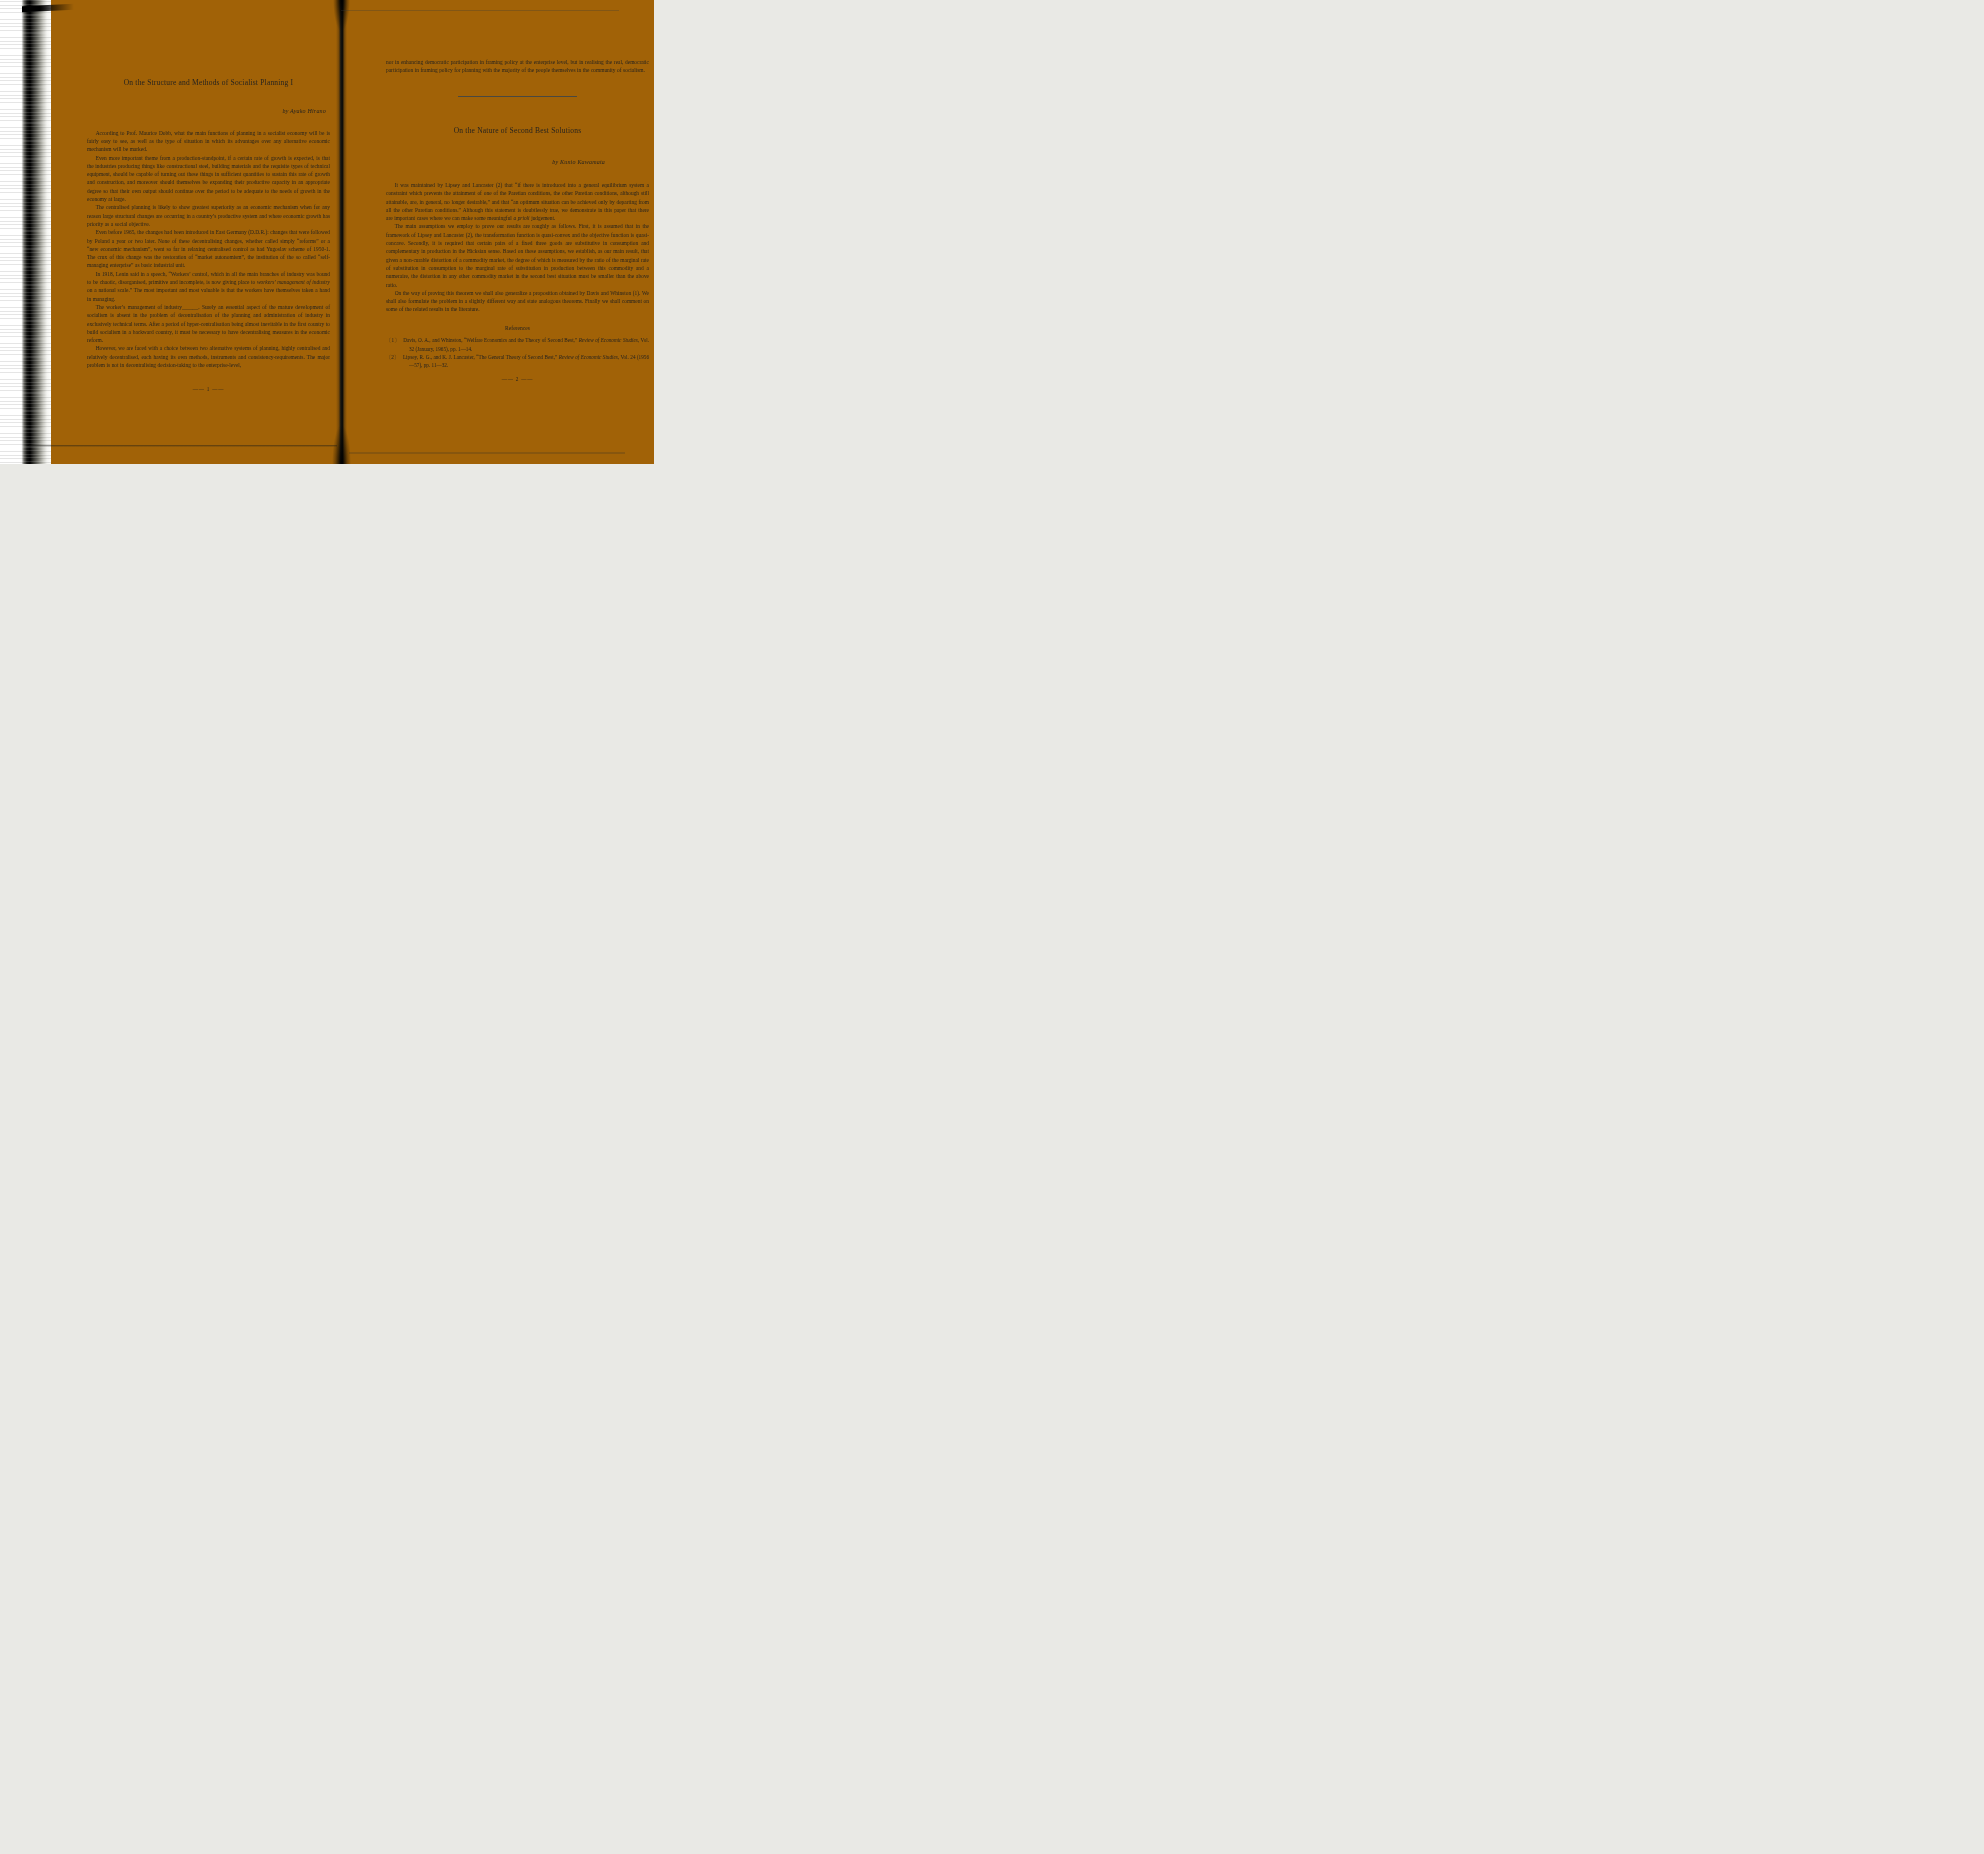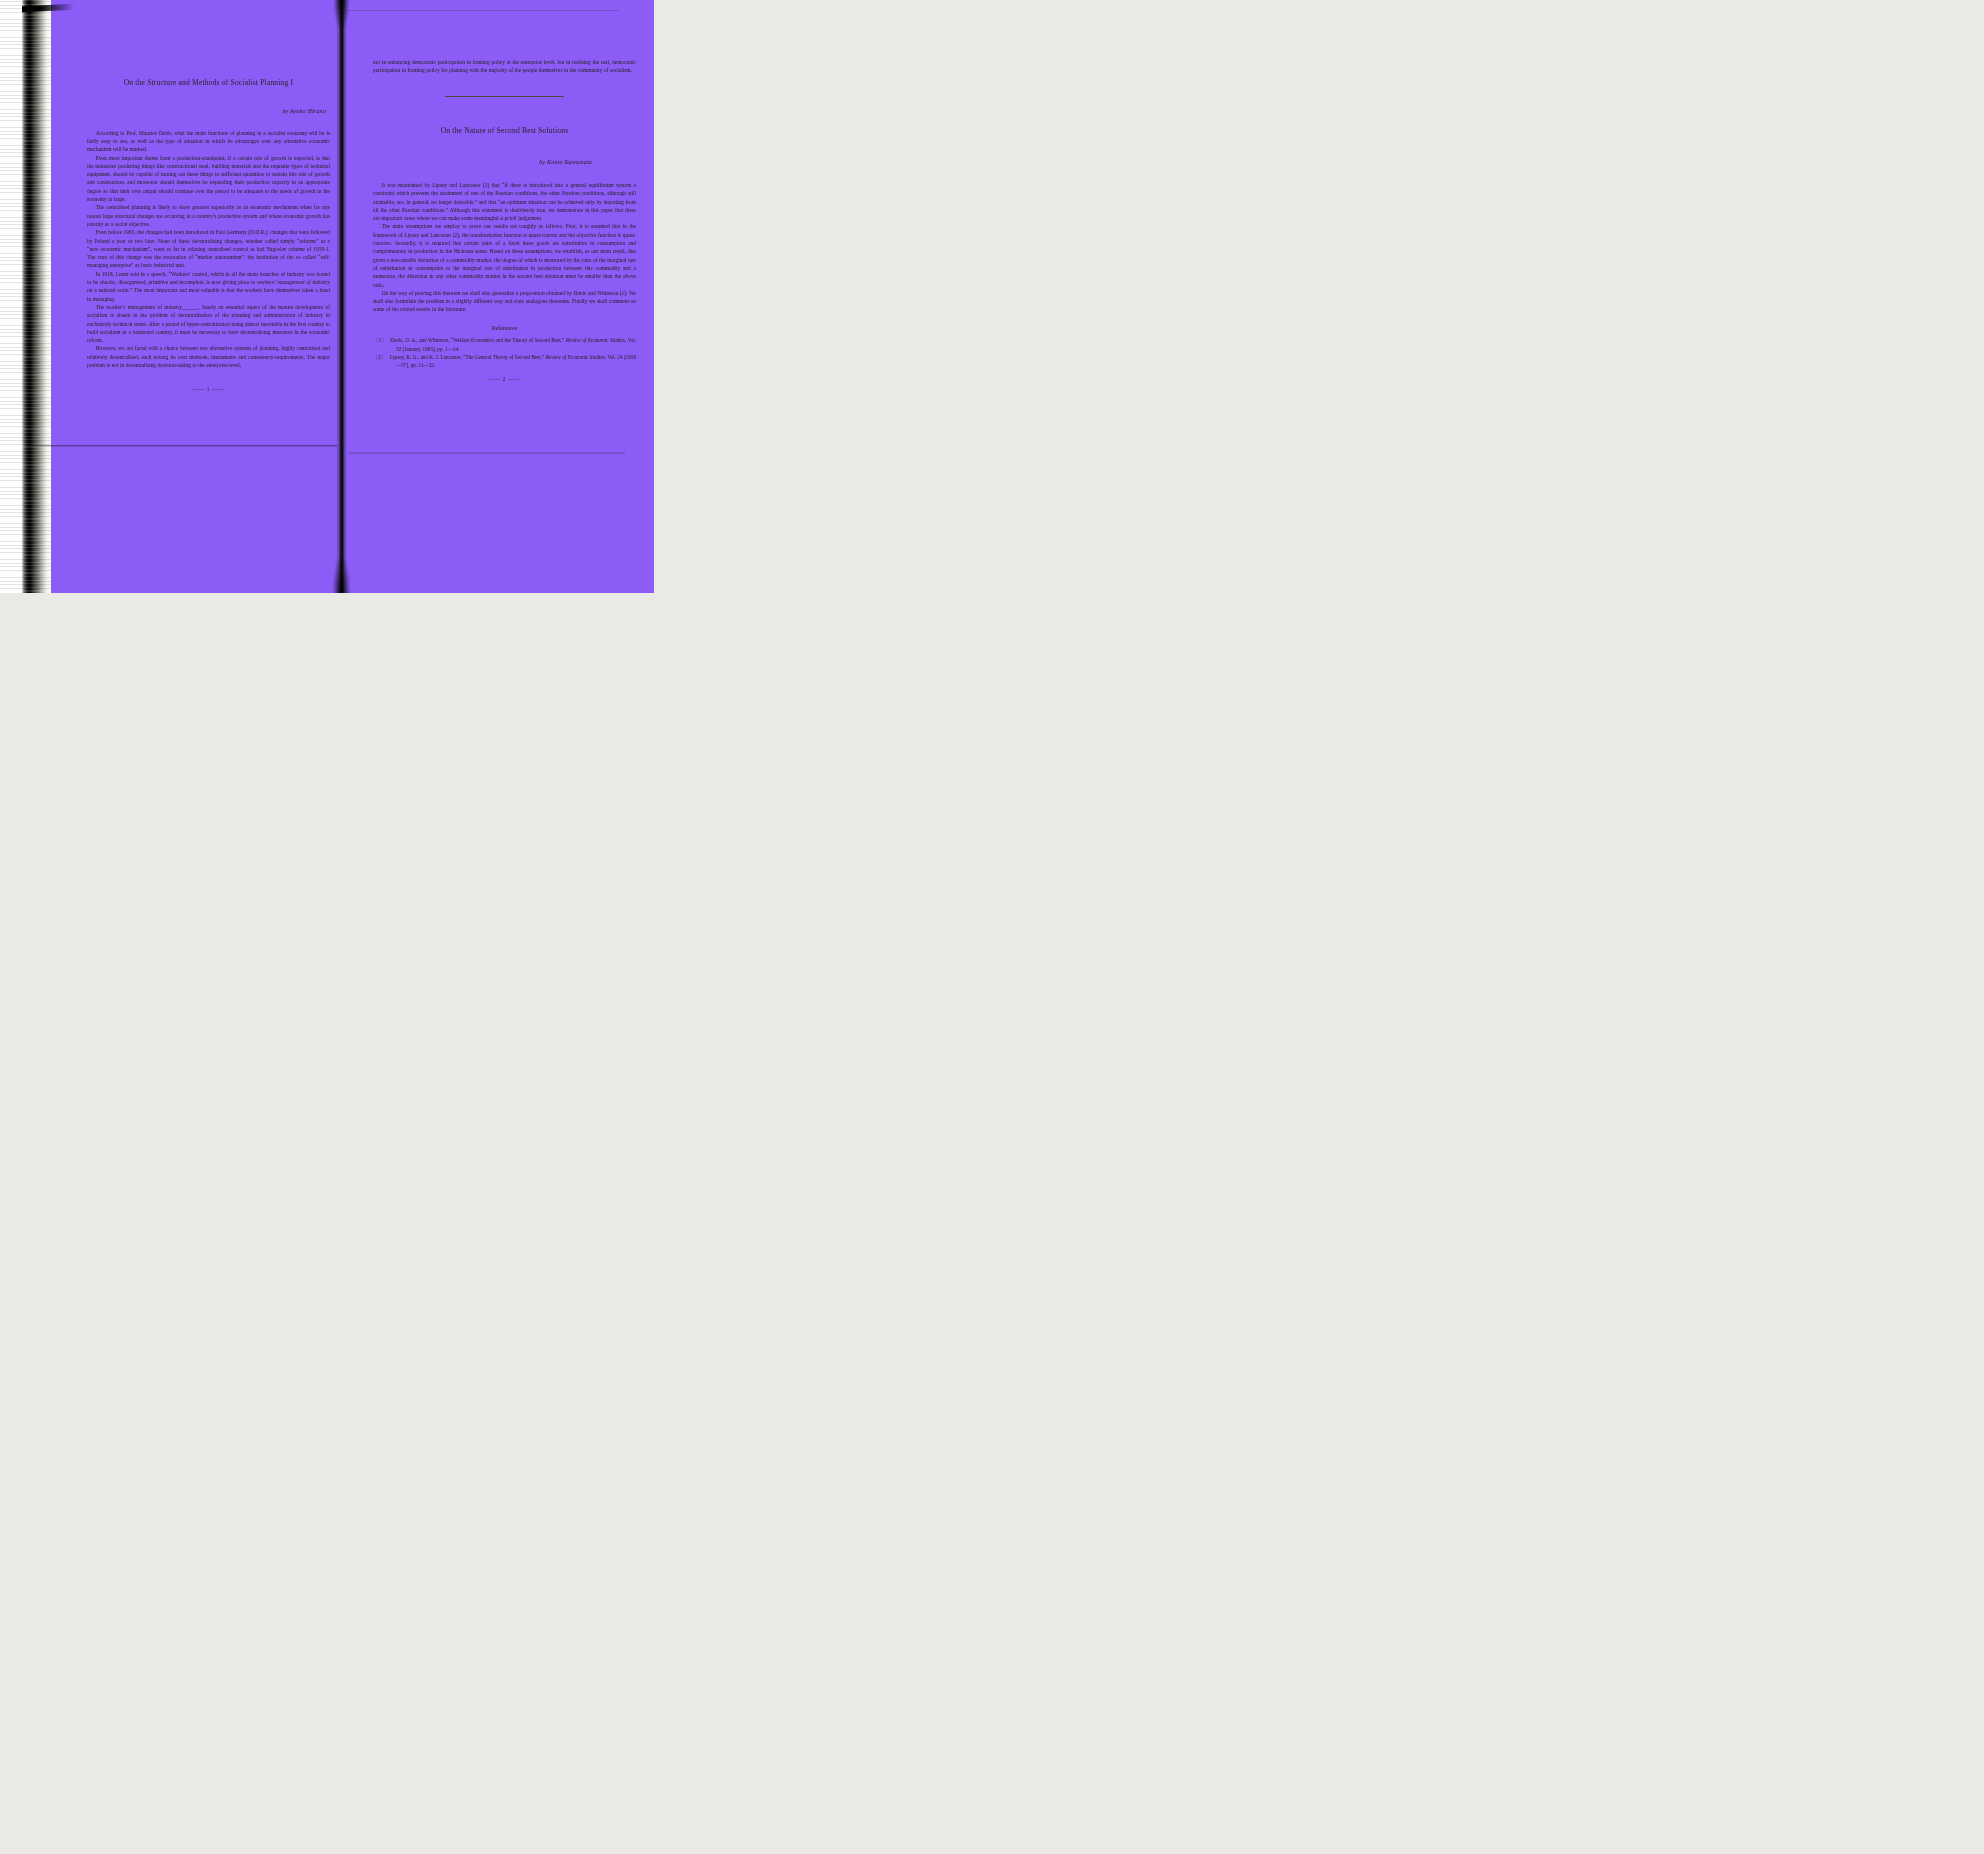--- a/index.html
+++ b/index.html
@@ -1,20 +1,20 @@
 <!DOCTYPE html>
 <html style="font-size:6.4px"><head>
 <meta charset="utf-8">
 <style>
   html, body { margin: 0; padding: 0; background: #e9e9e5; }
   .scan {
     position: relative;
     width: 654px;
-    height: 593px;
-    background: #8b5cf6;
+    height: 464px;
+    background: #a16207;
     overflow: hidden;
     font-family: "Liberation Serif", "DejaVu Serif", serif;
     color: #26231f;
   }
 
   
   .edge-left {
     position: absolute; left: 0; top: 0; bottom: 0; width: 51px;
     background: linear-gradient(to right,
       #ffffff 0px, #ffffff 21.4px, #6b6b66 24px, #151513 27px, #000000 30px,
@@ -53,21 +53,21 @@
     background: rgba(45,45,40,0.22);
   }
   .page-top-right {
     position: absolute; left: 341px; width: 278px; top: 10.3px; height: 0.8px;
     background: rgba(60,60,55,0.3);
   }
 
   
   .page { position: absolute; top: 0; height: 100%; }
   .page-left  { left: 87px; width: 243px; }
-  .page-right { left: 373px; width: 263px; }
+  .page-right { left: 386px; width: 263px; }
 
   .title {
     font-size: 7.5px; font-weight: normal; text-align: center;
     letter-spacing: 0.2px; margin: 0;
   }
   .page-left  .title { margin-top: 78px; }
   .page-right .title { margin-top: 29px; }
 
   .byline { font-style: italic; font-size: 6px; letter-spacing: 0.2px; }
   .byline-left  { margin-top: 21.4px; text-align: right; padding-right: 4px; }

